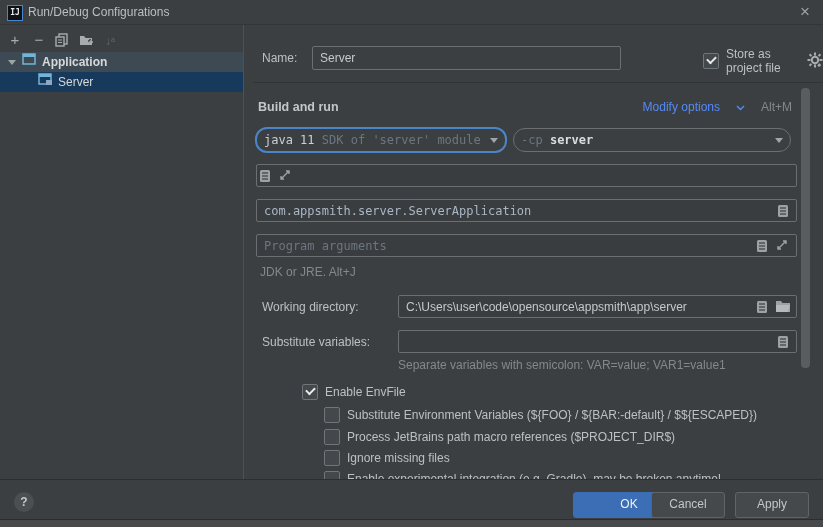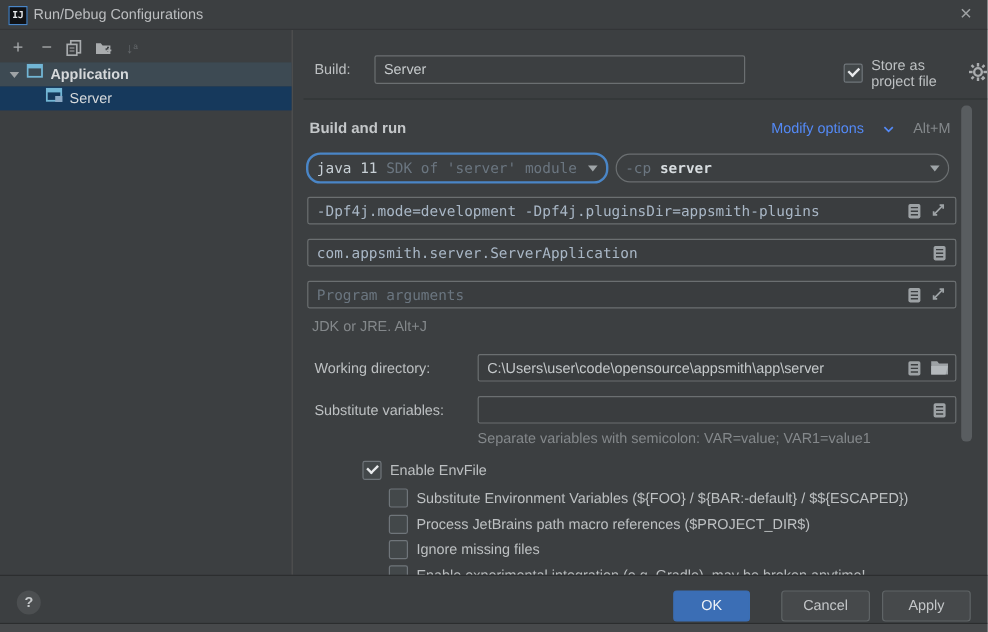--- a/index.html
+++ b/index.html
@@ -120,21 +120,21 @@
             <rect x="1" y="1" width="12" height="3" fill="#72b6d5"></rect>
             <rect x="8" y="7" width="6" height="5" fill="#8ba8c4"></rect>
           </svg>
       </span>
       <span>Server</span>
     </div>
 
     <div class="abs editlink">Edit configuration templates...</div>
   </div>
 
-  <div class="abs lbl" style="left:262px;top:51px;">Build:</div>
+  <div class="abs lbl" style="left:262px;top:51px;">Name:</div>
   <div class="abs field" style="left:312px;top:46px;width:307px;height:22px;background:#3c3f41;">
     <input value="Server" style="">
   </div>
   <div class="abs cbrow" style="left:664px;top:47px;">
     <span class="cb checked"></span>
     <span>Store as project file</span>
     <span class="gearwrap">
       <svg width="16" height="16" viewBox="0 0 16 16">
           <g fill="#a9acae">
             <circle cx="8" cy="8" r="3.2" fill="none" stroke="#a9acae" stroke-width="2"></circle>
@@ -169,21 +169,20 @@
     <span class="arrow"></span>
   </div>
 
   <div class="abs combo" style="left:513px;top:128px;width:276px;height:22px;">
     <span class="cdim" style="padding-left:7px;">-cp </span>
     <span class="cval">server</span>
     <span class="arrow"></span>
   </div>
 
   <div class="abs field" style="left:256px;top:164px;width:539px;height:21px;">
-    <input class="mono" value="-Dpf4j.mode=development -Dpf4j.pluginsDir=appsmith-plugins" style="">
     <span class="ficon"><svg width="16" height="16" viewBox="0 0 16 16">
           <rect x="3" y="2" width="10" height="12" rx="1.5" fill="#9da2a5"></rect>
           <line x1="5" y1="5" x2="11" y2="5" stroke="#3c3f41" stroke-width="1.2"></line>
           <line x1="5" y1="8" x2="11" y2="8" stroke="#3c3f41" stroke-width="1.2"></line>
           <line x1="5" y1="11" x2="11" y2="11" stroke="#3c3f41" stroke-width="1.2"></line>
         </svg></span>
     <span class="ficon"><svg width="14" height="14" viewBox="0 0 14 14">
           <path d="M3 11 L11 3 M8 3 h3 v3 M6 11 H3 v-3" fill="none" stroke="#9da2a5" stroke-width="1.4"></path>
         </svg></span>
   </div>
@@ -258,19 +257,19 @@
   </div>
   <div class="abs cbrow" style="left:285px;top:471px;">
     <span class="cb"></span>
     <span>Enable experimental integration (e.g. Gradle), may be broken anytime!</span>
   </div>
 
   <div class="abs scrollthumb"></div>
 
   <div class="abs footer">
     <div class="help">?</div>
-    <div class="btn primary" style="left:561px;width:62px;">OK</div>
+    <div class="btn primary" style="left:573px;width:62px;padding-left:24px;">OK</div>
     <div class="btn" style="left:735px;width:72px;">Apply</div>
     <div class="btn" style="left:651px;width:72px;">Cancel</div>
   </div>
   <div class="abs bottomstrip"></div>
 
 </div>
 
 </body></html>

